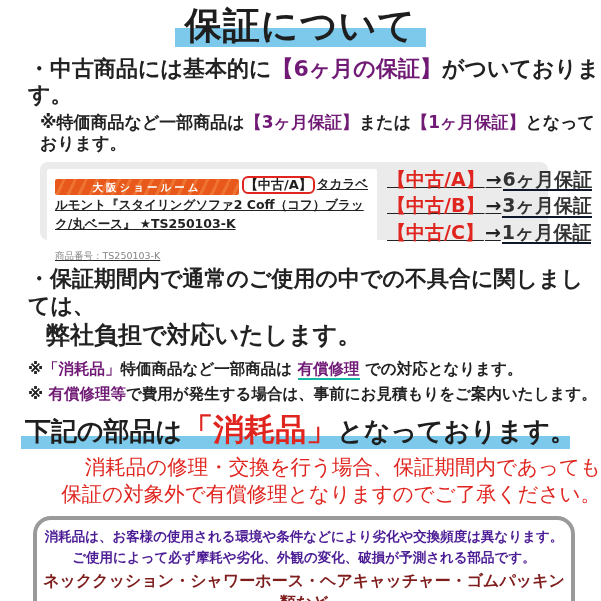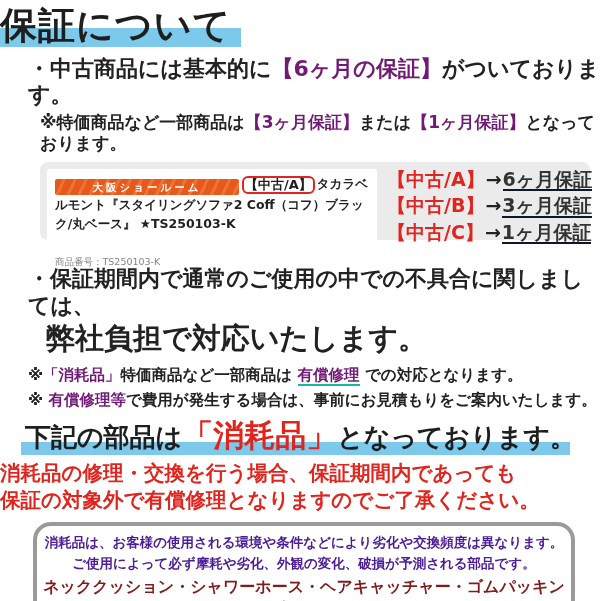--- a/index.html
+++ b/index.html
@@ -2,79 +2,79 @@
 <html><head>
 <meta charset="utf-8">
 <style>
   html,body{margin:0;padding:0;}
   body{
     width:601px;height:601px;overflow:hidden;background:#ffffff;
     font-family:"DejaVu Sans","Liberation Sans",sans-serif;
     color:#222222;-webkit-font-smoothing:antialiased;
   }
   
-  .title-wrap{text-align:left;padding-top:5px;}
+  .title-wrap{text-align:center;padding-top:5px;}
   .title-hl{
     position:relative;display:inline-block;
     font-size:37px;font-weight:800;line-height:1.15;color:#1e1e1e;letter-spacing:1px;
   }
   .title-hl::after{
     content:"";position:absolute;left:-10px;right:-10px;bottom:1px;height:19px;
     background:#7dc9ec;z-index:-1;
   }
   
   .l-big{font-size:22px;font-weight:700;line-height:1.2;margin:8px 0 0 28px;}
   .l-mid{font-size:17px;font-weight:700;line-height:1.2;margin:4px 0 0 40px;}
   .red{color:#701a75;}
   .red-big{color:#e0251f;font-size:1.08em;}
   
   .panel{
-    box-sizing:border-box;margin:9px 0 0 40px;width:550px;height:78px;
-    background:#ebebeb;border-radius:8px;padding:7px;display:flex;gap:10px;align-items:flex-start;
+    box-sizing:border-box;margin:9px 0 0 40px;width:508px;height:78px;
+    background:#ebebeb;border-radius:8px;padding:7px;display:flex;gap:10px;align-items:flex-start;text-decoration:underline;
   }
   .card{
     box-sizing:border-box;background:#ffffff;flex:0 0 330px;min-height:64px;
     padding:5px 8px 4px;border-radius:2px;
   }
   .card-line{font-size:12.5px;font-weight:700;line-height:1.55;color:#222;}
   .banner{
     display:inline-block;vertical-align:-3px;width:184px;height:16px;line-height:16px;
     text-align:center;color:#ffffff;font-size:10.5px;font-weight:700;letter-spacing:3px;
     border-radius:2px;margin-right:3px;
     background:repeating-linear-gradient(115deg,#e8581b 0 7px,#ee7231 7px 10px);
   }
   .badge{
     display:inline-block;vertical-align:-1px;border:2.5px solid #e0251f;border-radius:6px;
     padding:0 1px;line-height:1.05;font-size:13px;font-weight:800;color:#1e1e1e;background:#fff;
     margin-right:2px;
   }
-  .prod-num{font-size:9.5px;font-weight:400;color:#858585;margin-top:22px;}
+  .prod-num{font-size:9.5px;font-weight:400;color:#858585;margin-top:16px;}
   .wlist{padding-top:1px;font-size:19px;font-weight:800;line-height:1;}
   .wrow{margin-bottom:5px;white-space:nowrap;}
   .wgrade{color:#e0251f;}
   .warrow{color:#222;margin:0 1px;}
   .wterm{display:inline-block;color:#333;border-bottom:2px solid #0f172a;line-height:1.02;}
   
   .cov1{font-size:22px;font-weight:700;line-height:1.2;margin:26px 0 0 28px;}
-  .cov2{font-size:29px;font-weight:700;line-height:1.2;margin:2px 0 0 46px;}
+  .cov2{font-size:24px;font-weight:700;line-height:1.2;margin:2px 0 0 46px;}
   .note{font-size:15.5px;font-weight:700;line-height:1.25;margin:10px 0 0 28px;}
   .note + .note{margin-top:6px;}
   .u-red{border-bottom:2px solid #14b8a6;}
   
   .h2-wrap{text-align:center;margin-top:6px;}
   .h2-hl{
     position:relative;display:inline-block;font-size:26px;font-weight:800;color:#1e1e1e;line-height:1.25;
   }
   .h2-hl::after{
     content:"";position:absolute;left:-4px;right:6px;bottom:0;height:13px;
     background:#7dc9ec;z-index:-1;
   }
   .h2-hl .red-big{font-size:31px;}
   .warning{
-    text-align:left;color:#e0251f;font-size:20.5px;font-weight:700;line-height:1.3;margin-top:5px;
+    text-align:right;color:#e0251f;font-size:20.5px;font-weight:400;line-height:1.3;margin-top:5px;
   }
   .rbox{
     box-sizing:border-box;margin:9px 0 0 33px;width:542px;
     border:4px solid #9a9a9a;border-radius:18px;background:#fff;text-align:center;
   }
   .rbox.first{padding:6px 2px 5px;}
   .box-line{font-size:13.5px;font-weight:700;color:#4c1d95;line-height:1.5;}
   .box-items{font-size:16px;font-weight:800;color:#7f1d1d;line-height:1.4;margin-top:3px;}
 </style>
 </head>

